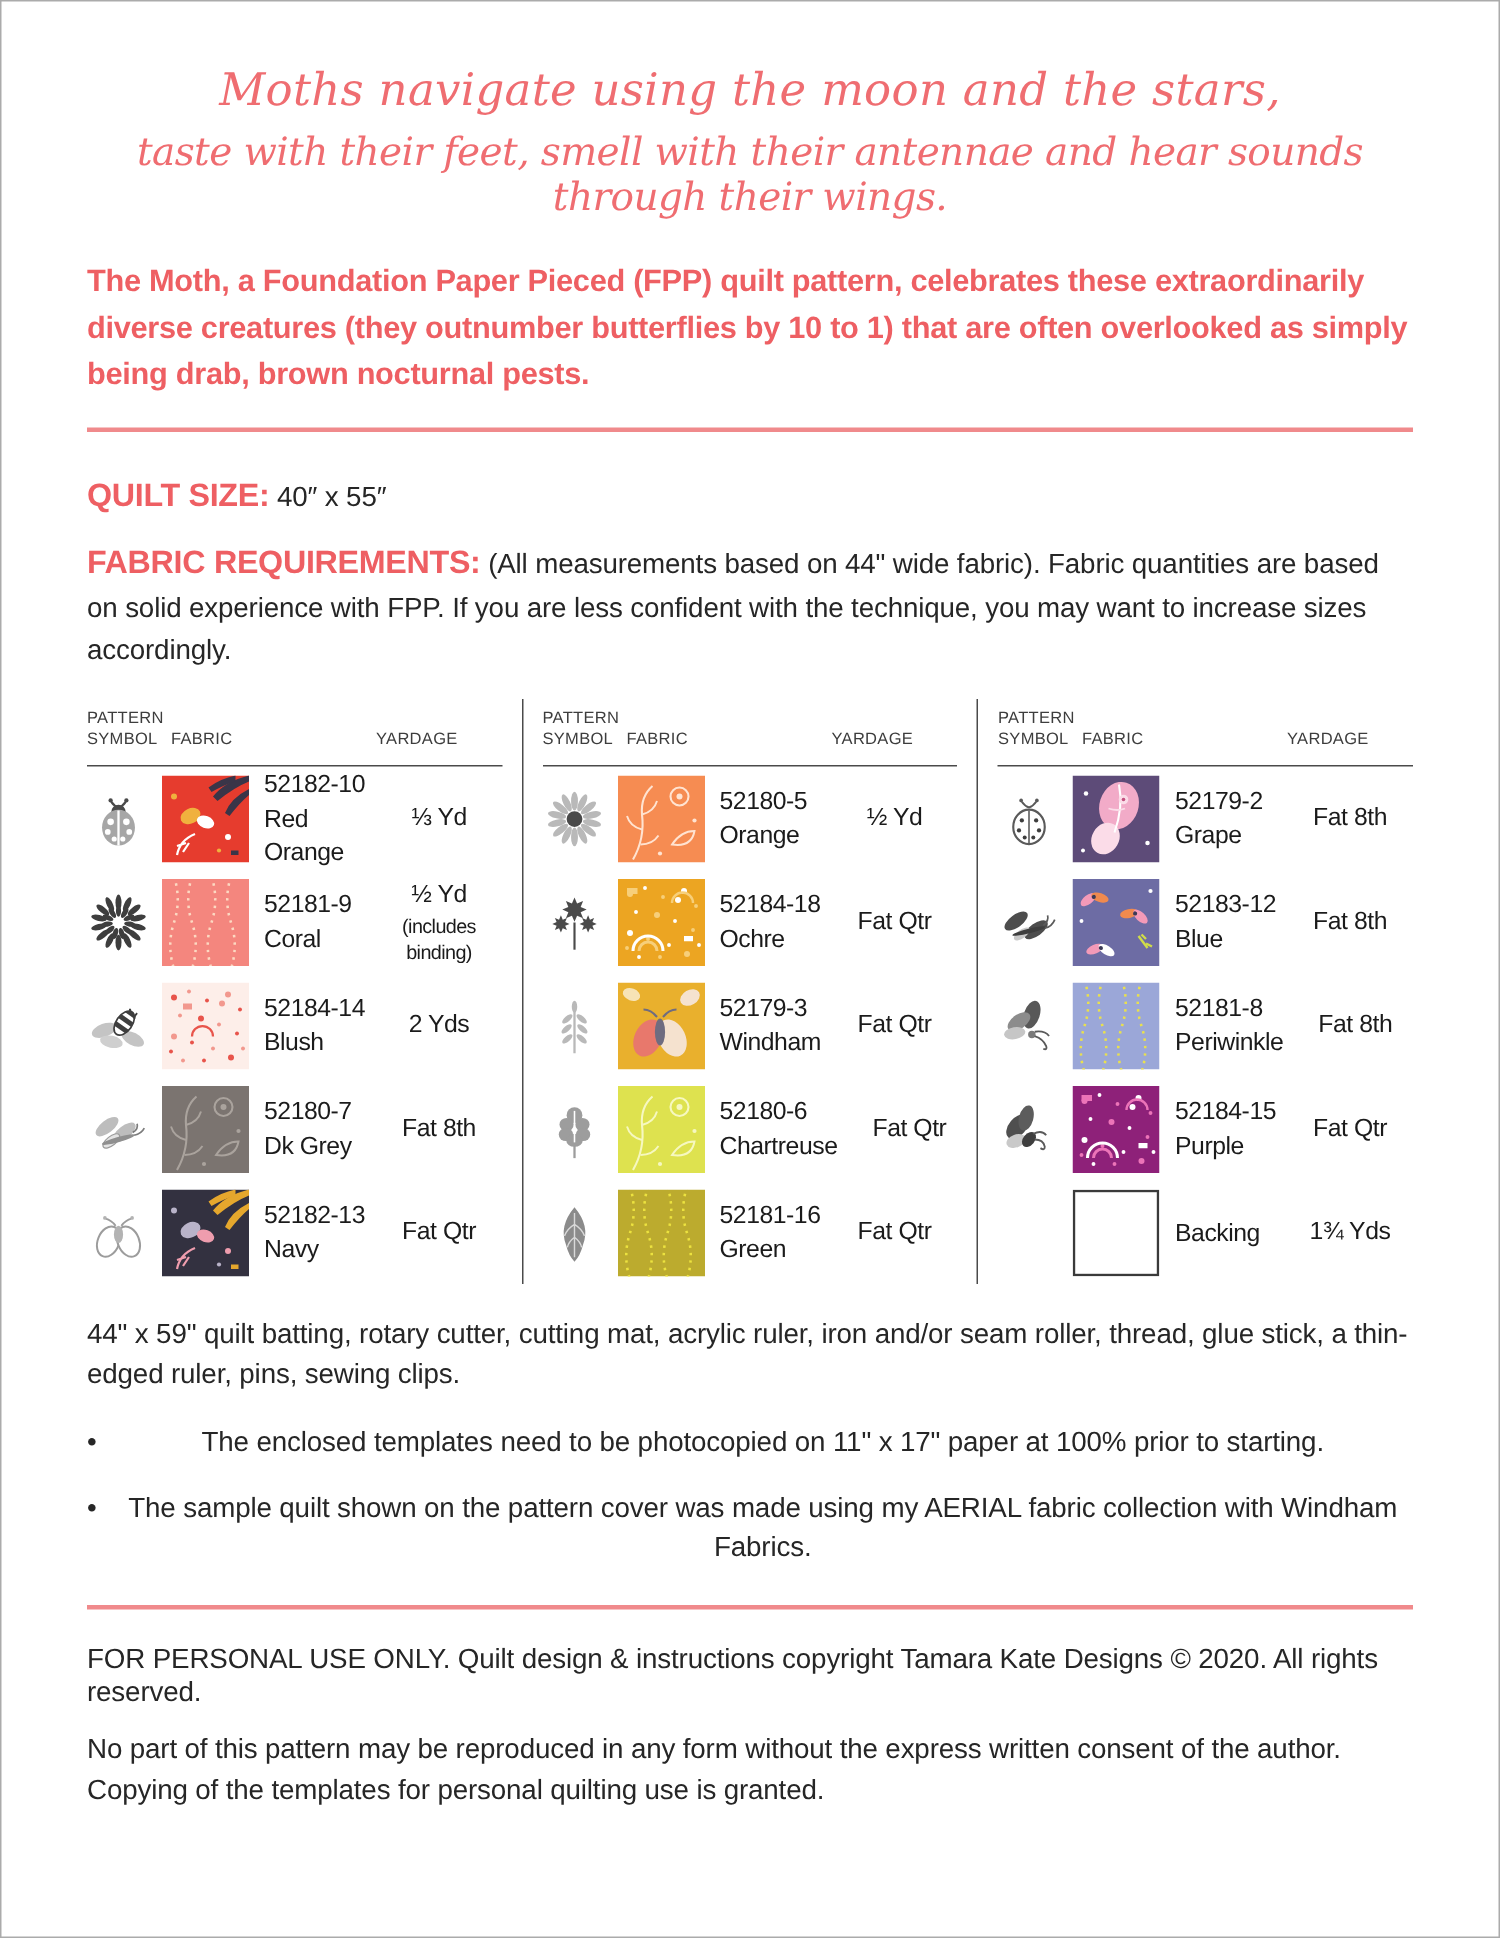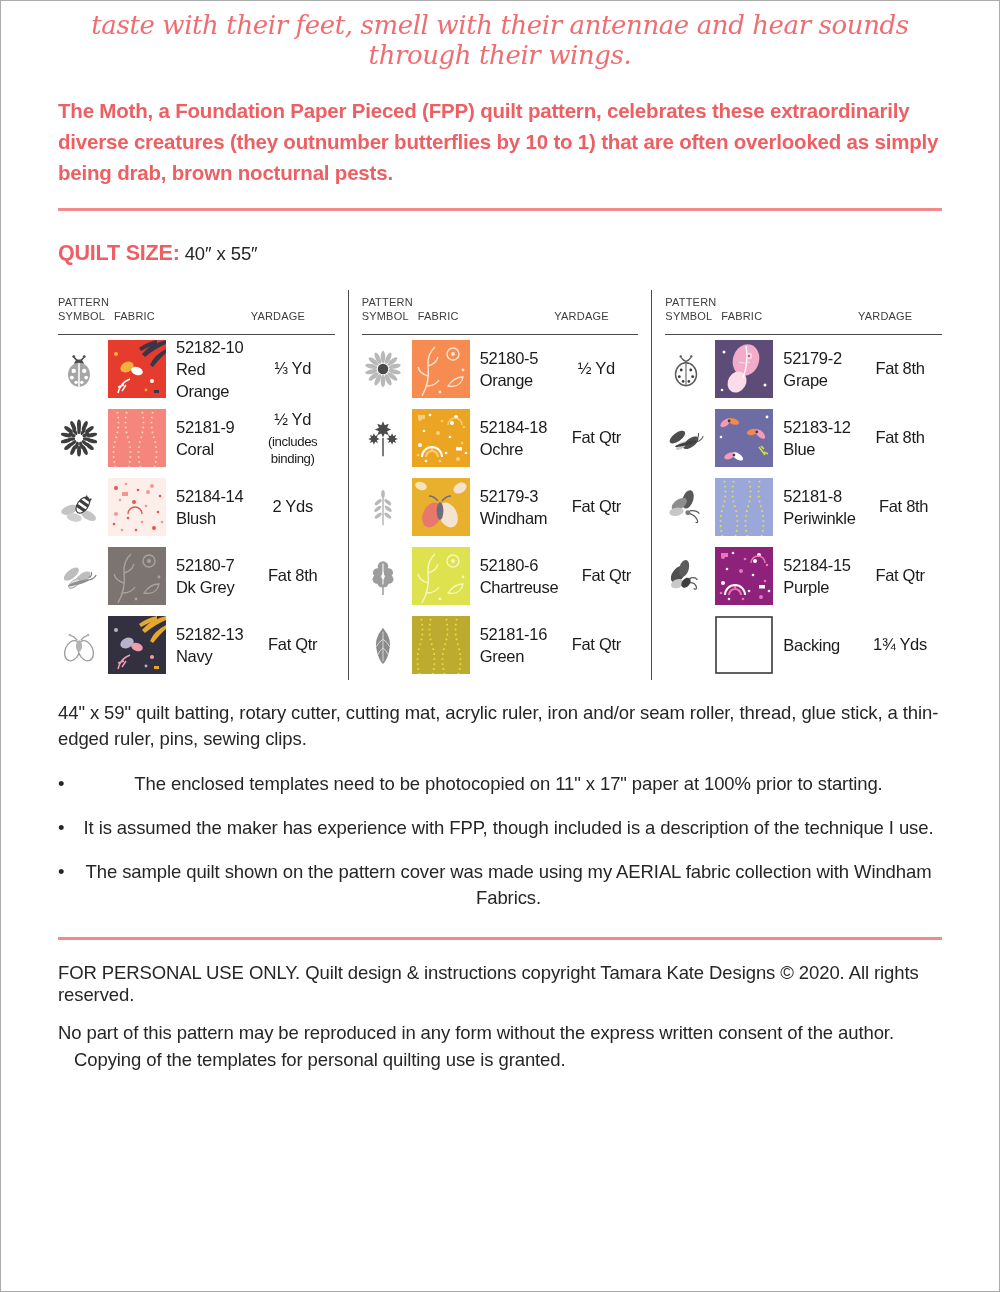--- a/index.html
+++ b/index.html
@@ -36,40 +36,45 @@
   .also{margin-top:20px;}
   .also .rh{display:block;}
   .also p{margin:4px 0 0;font-size:18.5px;line-height:1.45;letter-spacing:-0.1px;}
   .bullets{margin-top:8px;}
   .bullet{font-size:18.5px;line-height:1.4;margin-top:18px;padding-left:17px;position:relative;letter-spacing:-0.1px;text-align:center;}
   .bullet::before{content:"\2022";position:absolute;left:0;}
   
   .rule{height:3px;margin-top:26px;}
   .f1{margin:22px 0 0;font-size:18.5px;letter-spacing:-0.1px;}
   .f2{margin:16px 0 0;font-size:18.5px;letter-spacing:-0.1px;}
-  .f3{margin:5px 16px 0;font-size:18.5px;letter-spacing:-0.1px;}
+  .f3{margin:5px 0 0;font-size:18.5px;letter-spacing:-0.1px;}
 </style>
 </head>
 <body>
 
 <div class="page">
 
   <div class="quote" style="color: rgb(239, 109, 113);">
+    <div class="q1">Moths navigate using the moon and the stars,</div>
     <div class="q2">taste with their feet, smell with their antennae and hear sounds through their wings.</div>
   </div>
 
   <p class="intro" style="color: rgb(238, 95, 99);">The Moth, a Foundation Paper Pieced (FPP) quilt pattern, celebrates these extraordinarily diverse creatures (they outnumber butterflies by 10 to 1) that are often overlooked as simply being drab, brown nocturnal pests.</p>
 
   <div class="crule" style="background: rgb(240, 138, 140);"></div>
 
   <p class="inline-h">
     <span class="rh" style="color: rgb(238, 95, 99);">QUILT SIZE:</span>
     <span>40″ x 55″</span>
   </p>
 
+  <p class="inline-h fr">
+    <span class="rh" style="color: rgb(238, 95, 99);">FABRIC REQUIREMENTS:</span>
+    <span>(All measurements based on 44" wide fabric). Fabric quantities are based on solid experience with FPP. If you are less confident with the technique, you may want to increase sizes accordingly.</span>
+  </p>
 
   <div class="fabric-table" id="fabric-table">
       <div class="tgroup">
         <div class="thead">
           <div class="th">PATTERN<br>SYMBOL</div>
           <div class="th">FABRIC</div>
           <div class="th">YARDAGE</div>
         </div>
         <div class="trow">
           <span class="sym">
@@ -636,21 +641,20 @@
         </div>
       </div>
     </div>
 
   <div class="also">
     <p>44" x 59" quilt batting, rotary cutter, cutting mat, acrylic ruler, iron and/or seam roller, thread, glue stick, a thin-edged ruler, pins, sewing clips.</p>
   </div>
 
   <div class="bullets">
     <div class="bullet">The enclosed templates need to be photocopied on 11" x 17" paper at 100% prior to starting.</div>
-    <div class="bullet">It is assumed the maker has experience with FPP, though included is a description of the technique I use.</div>
     <div class="bullet">The sample quilt shown on the pattern cover was made using my AERIAL fabric collection with Windham Fabrics.</div>
   </div>
 
   <div class="rule" style="background: rgb(240, 138, 140);"></div>
 
   <p class="f1">FOR PERSONAL USE ONLY. Quilt design &amp; instructions copyright Tamara Kate Designs © 2020. All rights reserved.</p>
   <p class="f2">No part of this pattern may be reproduced in any form without the express written consent of the author.</p>
   <p class="f3">Copying of the templates for personal quilting use is granted.</p>
 
 </div>

